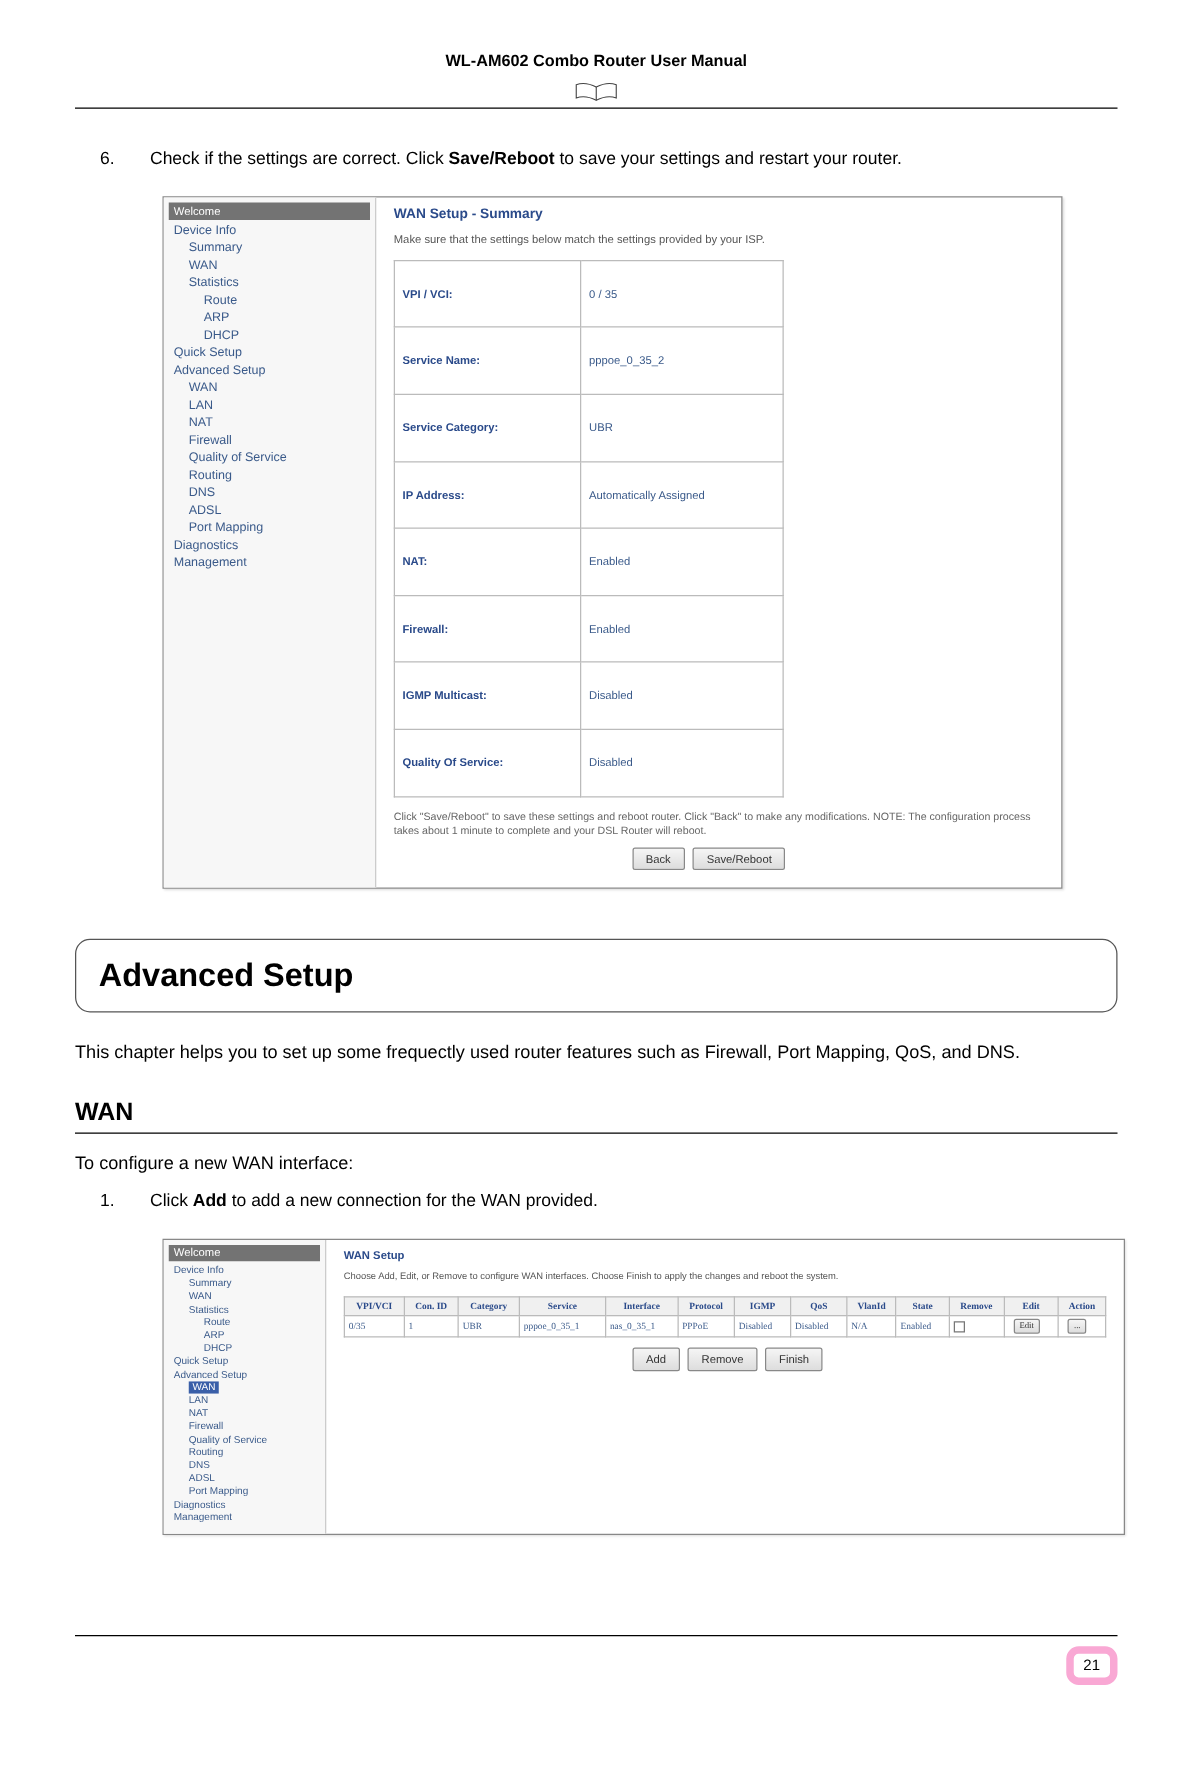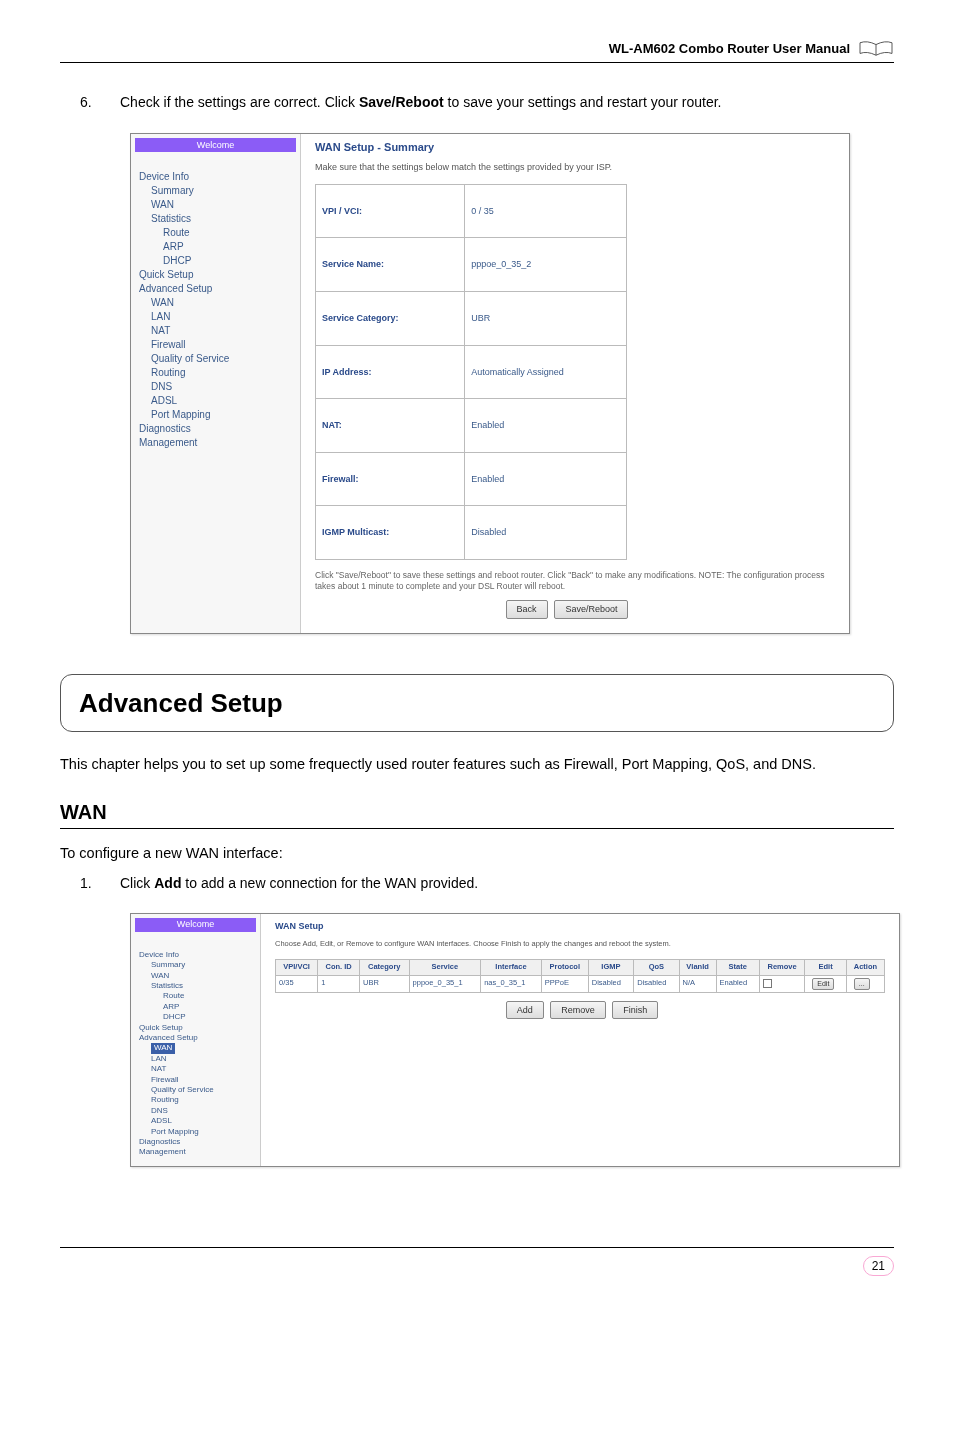--- a/index.html
+++ b/index.html
@@ -14,20 +14,21 @@
     line-height: 1.4;
   }
   .header-line {
     border-bottom: 1px solid #000;
     padding-bottom: 4px;
     margin-bottom: 30px;
     display: flex;
     justify-content: flex-end;
     align-items: center;
     gap: 8px;
+    flex-direction: column;
   }
   .header-title {
     font-weight: bold;
     font-size: 13px;
   }
   .book-icon {
     display: inline-block;
     width: 36px;
     height: 16px;
     position: relative;
@@ -93,26 +94,25 @@
   }
   .tree-indent-1 { padding-left: 16px; }
   .tree-indent-2 { padding-left: 28px; }
   .tree-selected {
     background: #3a5fa8;
     color: #fff;
     display: inline-block;
     padding: 0 3px;
   }
   .tree-top {
-    background: #8b5cf6;
+    background: #737373;
     color: #fff;
     padding: 1px 4px;
-    margin-bottom: 18px;
+    margin-bottom: 2px;
     font-size: 9px;
-    text-align: center;
   }
   .ss-main {
     flex: 1;
     padding: 6px 14px 14px 14px;
   }
   .ss-heading {
     font-weight: bold;
     color: #2a4a8a;
     font-size: 11px;
     margin-bottom: 6px;
@@ -161,20 +161,21 @@
   .ss-table-wide {
     width: 100%;
     border-collapse: collapse;
     font-size: 7.5px;
     margin-bottom: 8px;
   }
   .ss-table-wide th, .ss-table-wide td {
     border: 1px solid #bbb;
     padding: 2px 3px;
     color: #3a5a8a;
+    font-family: Liberation Serif, serif;
   }
   .ss-table-wide th {
     font-weight: bold;
     color: #2a4a8a;
     background: #f0f0f0;
   }
   .ss-btns-center {
     text-align: center;
     margin-top: 6px;
   }
@@ -209,21 +210,21 @@
   }
   .footer {
     position: relative;
     border-top: 1px solid #000;
     margin-top: 30px;
     padding-top: 8px;
     text-align: right;
   }
   .page-num {
     display: inline-block;
-    border: 1px solid #f9a8d4;
+    border: 6px solid #f9a8d4;
     border-radius: 10px;
     padding: 1px 8px;
     font-size: 12px;
   }
 </style>
 </head>
 <body>
 
 <div class="header-line">
   <span class="header-title">WL-AM602 Combo Router User Manual</span>
@@ -295,20 +296,24 @@
             <tr>
               <td>NAT:</td>
               <td>Enabled</td>
             </tr>
             <tr>
               <td>Firewall:</td>
               <td>Enabled</td>
             </tr>
             <tr>
               <td>IGMP Multicast:</td>
+              <td>Disabled</td>
+            </tr>
+            <tr>
+              <td>Quality Of Service:</td>
               <td>Disabled</td>
             </tr>
           </tbody>
         </table>
       <div class="ss-note">Click "Save/Reboot" to save these settings and reboot router. Click "Back" to make any modifications. NOTE: The configuration process takes about 1 minute to complete and your DSL Router will reboot.</div>
       <div class="ss-btns">
         <span class="ss-btn">Back</span>
         <span class="ss-btn">Save/Reboot</span>
       </div>
     </div>

